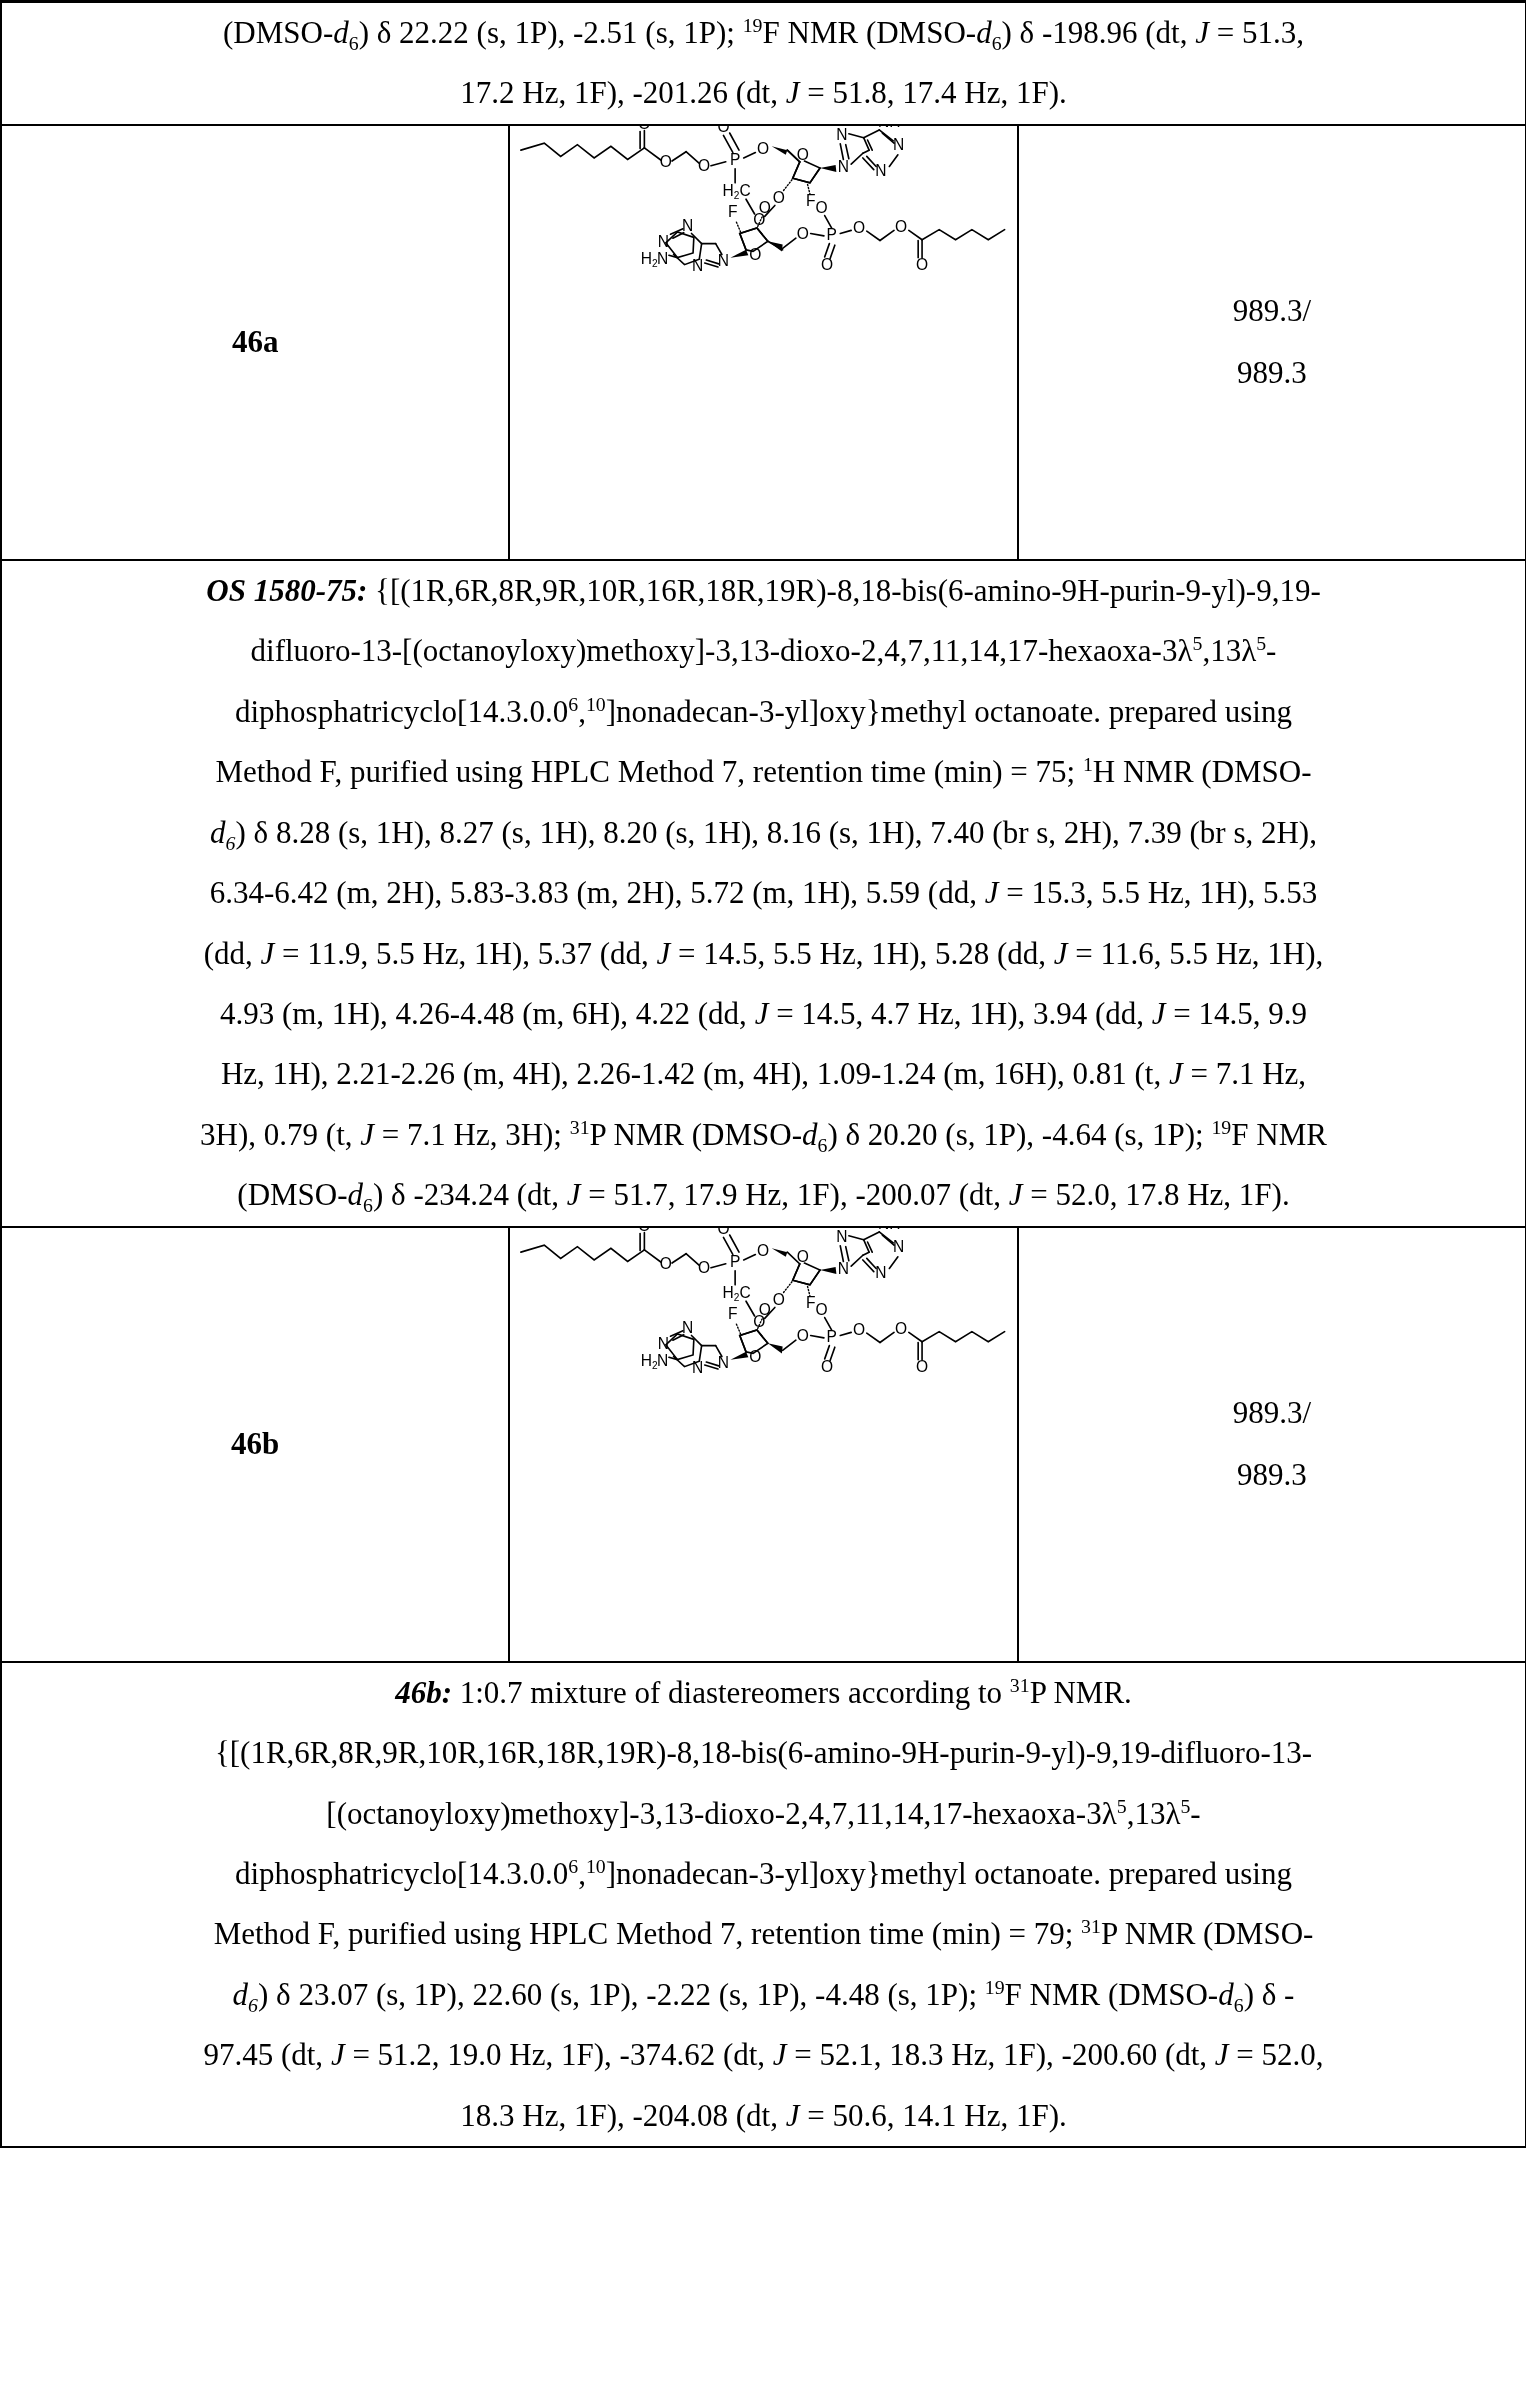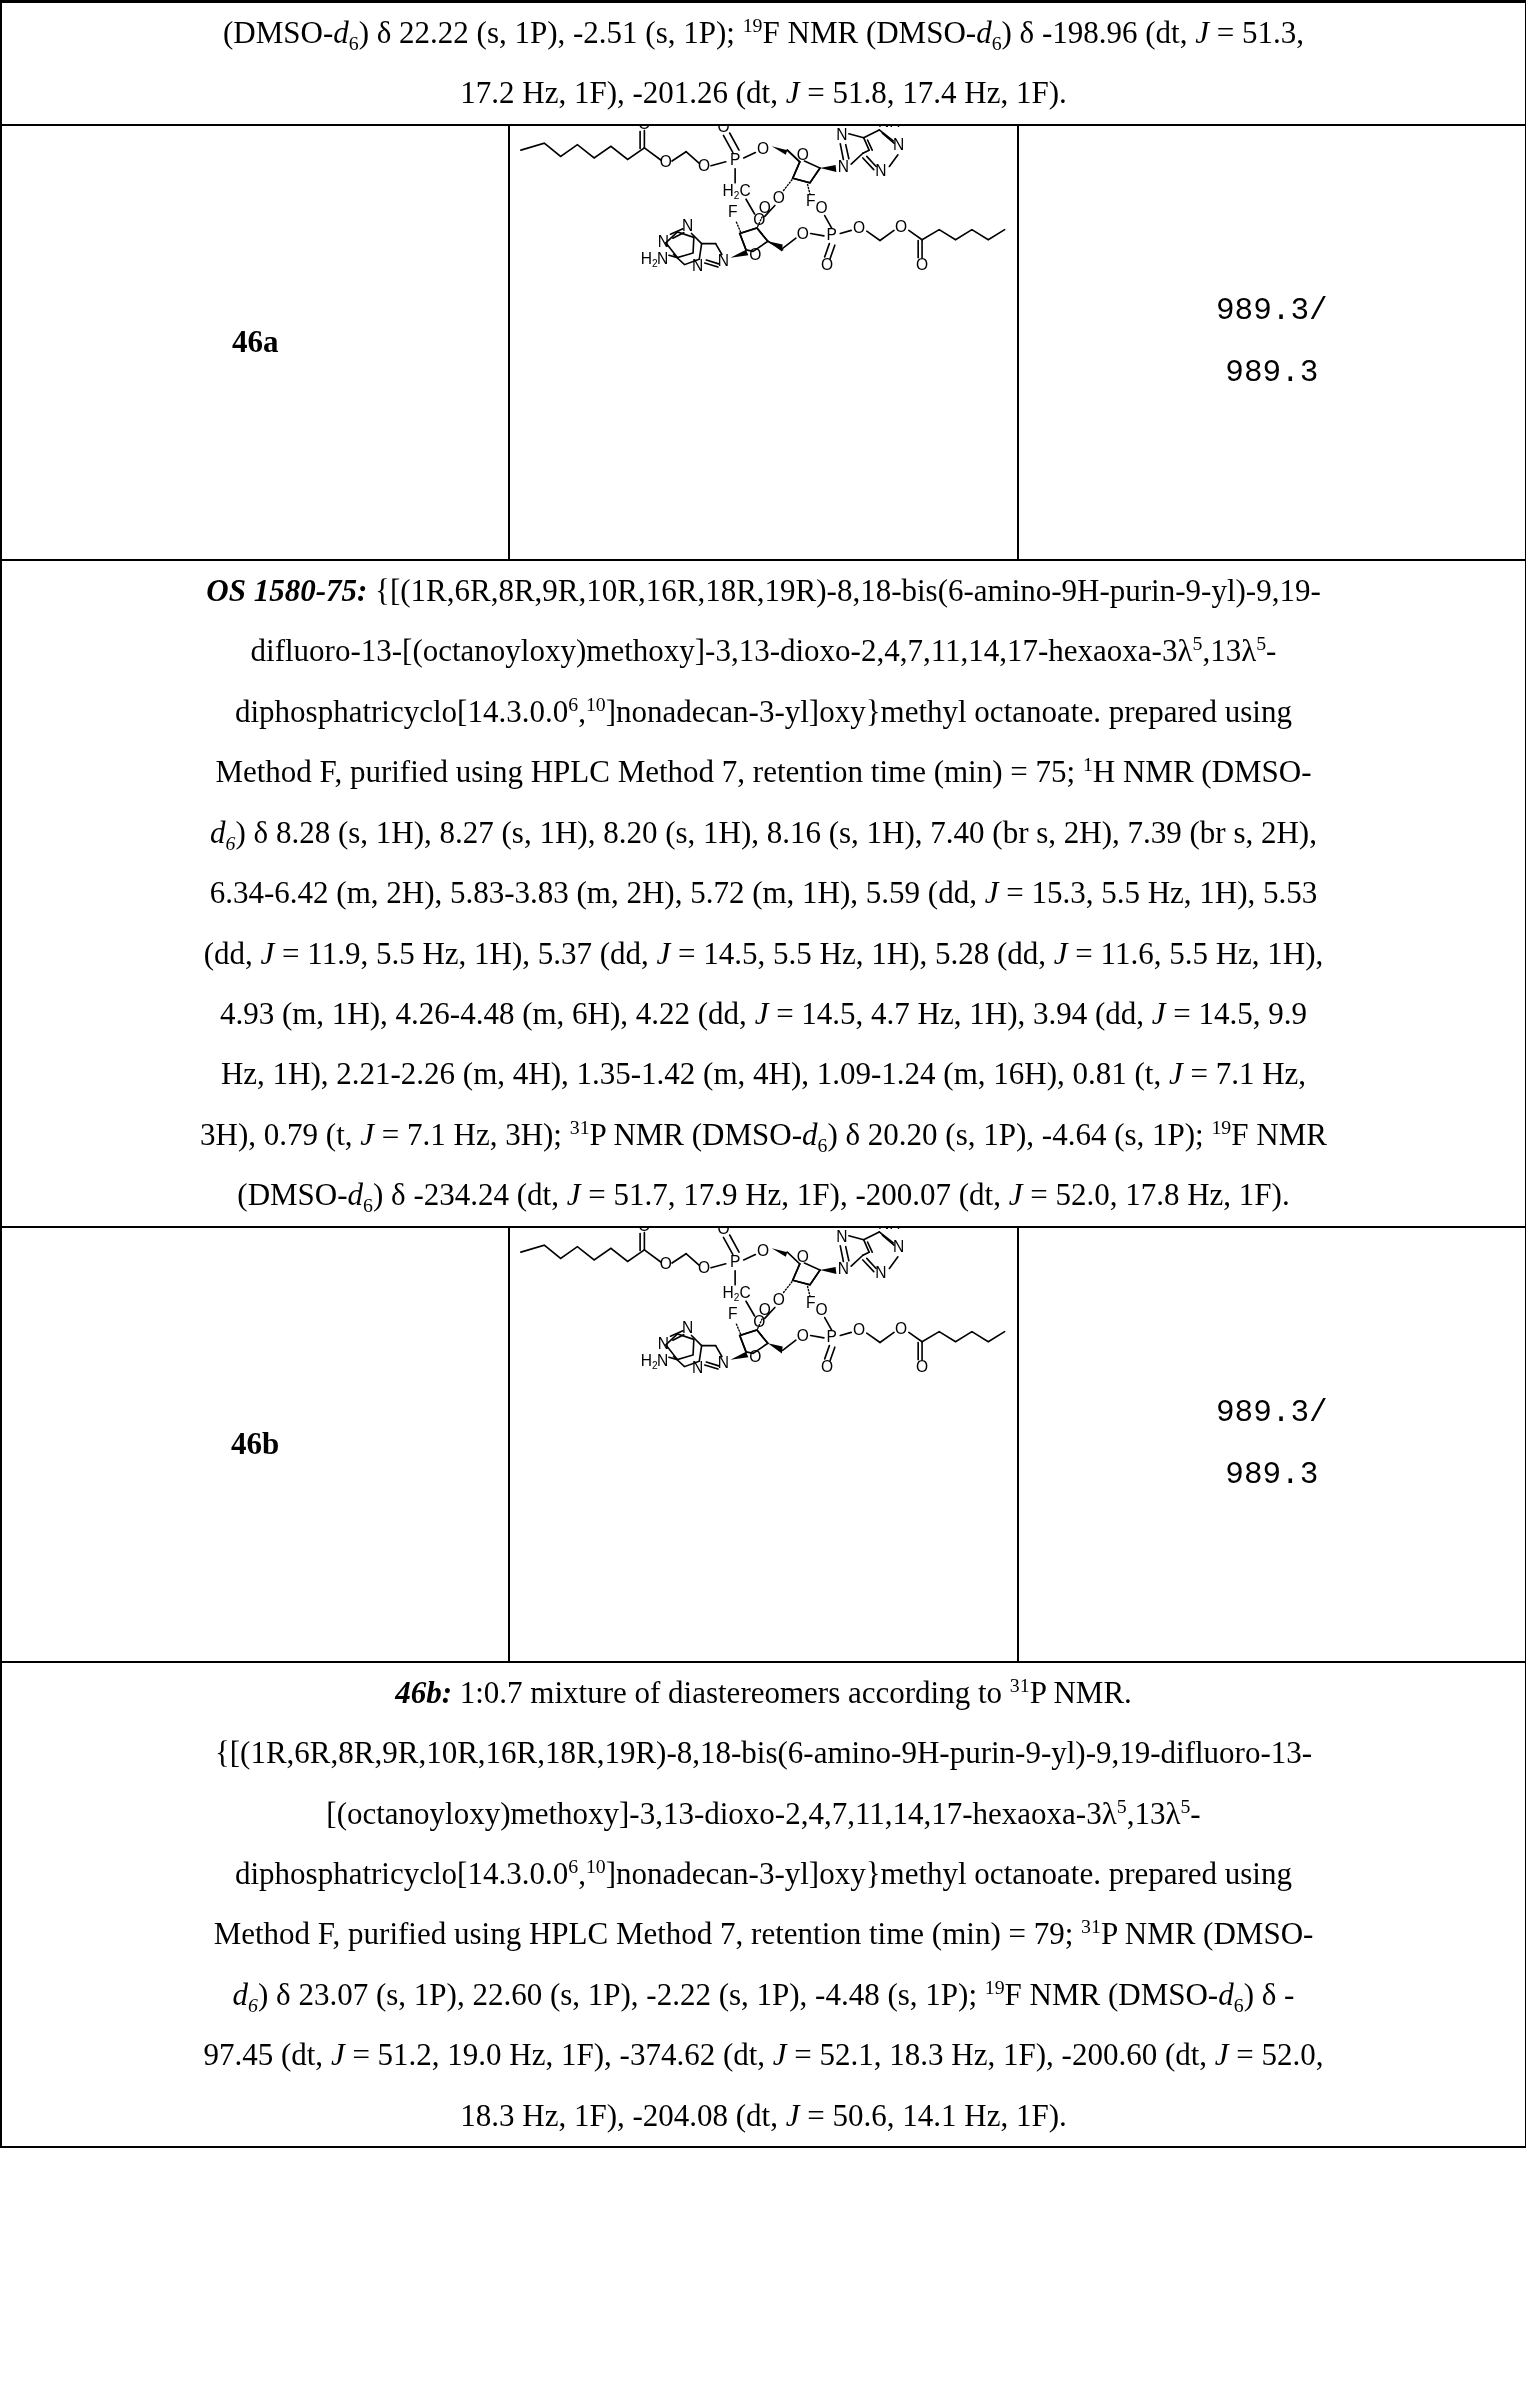--- a/index.html
+++ b/index.html
@@ -53,21 +53,20 @@
     width: 134px;
     text-align: center;
     font-size: 31px;
     font-weight: bold;
   }
   .mass-cell {
     width: 221px;
     text-align: center;
     font-size: 31px;
     line-height: 2.0;
-    font-family: Liberation Mono, monospace;
   }
   .struct-cell {
     padding: 0;
     height: 433px;
   }
   .struct-wrap {
     width: 100%;
     height: 100%;
     display: block;
   }
@@ -219,21 +218,21 @@
   <tr>
     <td colspan="3" class="textcell just">
       <p class="para"><span class="bd">OS 1580-75:</span><span> {[(1R,6R,8R,9R,10R,16R,18R,19R)-8,18-bis(6-amino-9H-purin-9-yl)-9,19-</span></p>
       <p class="para"><span>difluoro-13-[(octanoyloxy)methoxy]-3,13-dioxo-2,4,7,11,14,17-hexaoxa-3</span><span>λ</span><sup>5</sup><span>,13</span><span>λ</span><sup>5</sup><span>-</span></p>
       <p class="para"><span>diphosphatricyclo[14.3.0.0</span><sup>6</sup><span>,</span><sup>10</sup><span>]nonadecan-3-yl]oxy}methyl octanoate. prepared using</span></p>
       <p class="para"><span>Method F, purified using HPLC Method 7, retention time (min) = 75;  </span><sup>1</sup><span>H NMR (DMSO-</span></p>
       <p class="para"><span class="it">d</span><sub class="it">6</sub><span>) δ 8.28 (s, 1H), 8.27 (s, 1H), 8.20 (s, 1H), 8.16 (s, 1H), 7.40 (br s, 2H), 7.39 (br s, 2H),</span></p>
       <p class="para"><span>6.34-6.42 (m, 2H), 5.83-3.83 (m, 2H), 5.72 (m, 1H), 5.59 (dd, </span><span class="it">J</span><span> = 15.3, 5.5 Hz, 1H), 5.53</span></p>
       <p class="para"><span>(dd, </span><span class="it">J</span><span> = 11.9, 5.5 Hz, 1H), 5.37 (dd, </span><span class="it">J</span><span> = 14.5, 5.5 Hz, 1H), 5.28 (dd, </span><span class="it">J</span><span> = 11.6, 5.5 Hz, 1H),</span></p>
       <p class="para"><span>4.93 (m, 1H), 4.26-4.48 (m, 6H), 4.22 (dd, </span><span class="it">J</span><span> = 14.5, 4.7 Hz, 1H), 3.94 (dd, </span><span class="it">J</span><span> = 14.5, 9.9</span></p>
-      <p class="para"><span>Hz, 1H), 2.21-2.26 (m, 4H), 1.35-1.42 (m, 4H), 1.09-1.24 (m, 16H), 0.81 (t, </span><span class="it">J</span><span> = 7.1 Hz,</span></p>
+      <p class="para"><span>Hz, 1H), 2.21-2.26 (m, 4H), 2.26-1.42 (m, 4H), 1.09-1.24 (m, 16H), 0.81 (t, </span><span class="it">J</span><span> = 7.1 Hz,</span></p>
       <p class="para"><span>3H), 0.79 (t, </span><span class="it">J</span><span> = 7.1 Hz, 3H); </span><sup>31</sup><span>P NMR (DMSO-</span><span class="it">d</span><sub>6</sub><span>) δ 20.20 (s, 1P), -4.64 (s, 1P); </span><sup>19</sup><span>F NMR</span></p>
       <p class="para"><span>(DMSO-</span><span class="it">d</span><sub>6</sub><span>) δ -234.24 (dt, </span><span class="it">J</span><span> = 51.7, 17.9 Hz, 1F), -200.07 (dt, </span><span class="it">J</span><span> = 52.0, 17.8 Hz, 1F).</span></p>
     </td>
   </tr>
 
   <tr>
     <td class="label-cell">46b</td>
     <td class="struct-cell">
       <div class="struct-wrap">
       <svg viewBox="0 0 1300 480" preserveAspectRatio="xMidYMid meet">

